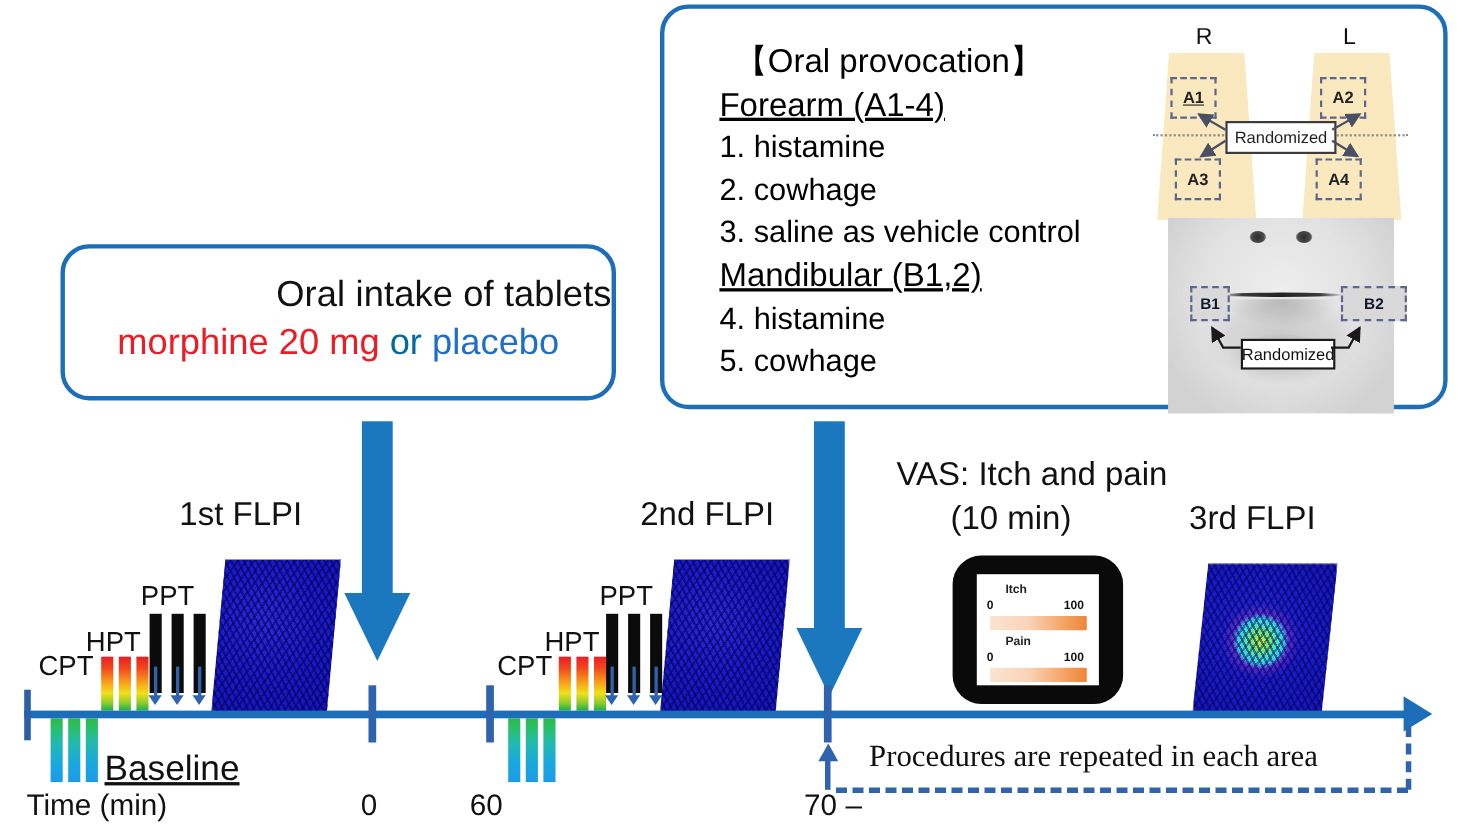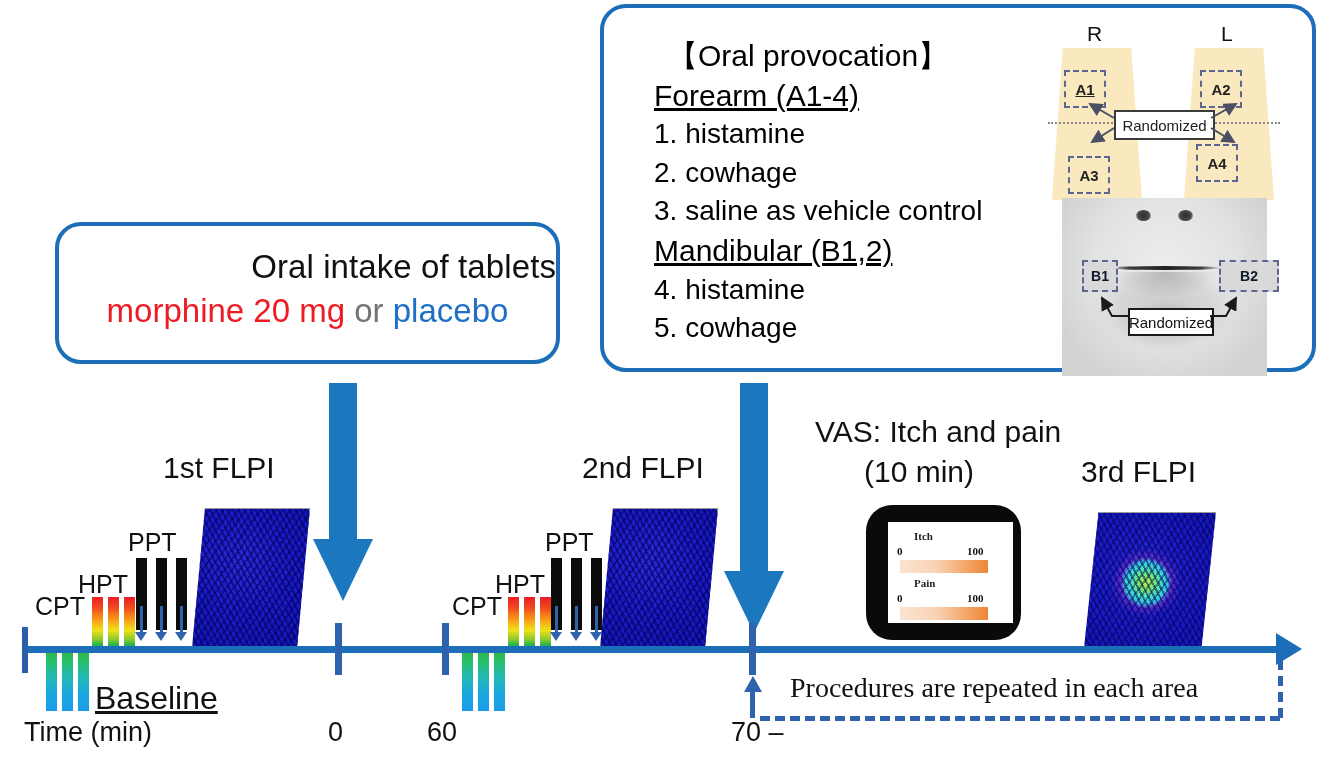--- a/index.html
+++ b/index.html
@@ -22,21 +22,21 @@
   .oral-line1{
     position:absolute;left:0;right:0;top:22px;text-align:right;
     font-size:33px;letter-spacing:.1px;color:#111;
   }
   .oral-line2{
     position:absolute;left:0;right:0;top:66px;text-align:center;
     font-size:33px;white-space:nowrap;
   }
   .c-morphine{color:#ED1C24;}
   .c-placebo{color:#1F6FC4;}
-  .c-or{color:#737373;text-align:center;}
+  .c-or{color:#0369a1;text-align:center;}
 
   
   .itch-text{position:absolute;left:50px;top:28px;width:380px;}
   .itch-title{font-size:30px;line-height:1.32;white-space:nowrap;padding-left:14px;}
   .itch-head{font-size:30px;line-height:1.32;text-decoration:underline;white-space:nowrap;}
   .itch-item{font-size:28px;line-height:1.38;white-space:nowrap;}
 
   
   .forearm-wrap{position:absolute;left:420px;top:14px;width:282px;height:190px;}
   .rl-label{position:absolute;font-size:21px;font-weight:400;color:#111;}
@@ -127,21 +127,21 @@
 
   
   .bigarrow{position:absolute;}
   .bigarrow .shaft{position:absolute;background:#1B77BE;}
   .bigarrow .head{position:absolute;width:0;height:0;
     border-top:62px solid #1B77BE;border-left:30px solid transparent;border-right:30px solid transparent;}
 
   
   .watch{position:absolute;left:866px;top:505px;width:155px;height:135px;
     background:#0a0a0a;border-radius:26px;}
-  .watch-screen{position:absolute;left:22px;top:17px;width:125px;height:101px;background:#fff;font-family:Liberation Serif, serif;}
+  .watch-screen{position:absolute;left:22px;top:17px;width:111px;height:101px;background:#fff;}
   .vas-name{position:absolute;font-size:11px;color:#222;font-weight:600;}
   .vas-num{position:absolute;font-size:11px;color:#111;font-weight:700;}
   .vas-bar{position:absolute;height:13px;
     background:linear-gradient(90deg,#fbe4d2 0%,#f9d3b6 40%,#f4a668 75%,#ef8537 100%);
     border-radius:1px;}
 
   
   .loop-dash{position:absolute;border-bottom:5px dashed #2F63AE;}
   .loop-vert{position:absolute;border-left:5px dashed #2F63AE;}
   .loop-uparrow{position:absolute;width:0;height:0;
@@ -179,21 +179,21 @@
       <div class="rl-label" style="left:197px;top:0px;">L</div>
 
       <div class="arm armL"></div>
       <div class="arm armR"></div>
 
       <div class="armdash" style="left:24px;top:100px;width:100px;"></div>
       <div class="armdash" style="left:156px;top:100px;width:100px;"></div>
 
       <div class="site" style="left:40px;top:48px;width:42px;height:38px;text-decoration:underline;">A1</div>
       <div class="site" style="left:176px;top:48px;width:42px;height:38px;">A2</div>
-      <div class="site" style="left:44px;top:122px;width:42px;height:38px;margin-top:12px;">A3</div>
+      <div class="site" style="left:44px;top:122px;width:42px;height:38px;">A3</div>
       <div class="site" style="left:172px;top:122px;width:42px;height:38px;">A4</div>
 
       <div class="rnd-box" style="left:90px;top:88px;width:97px;height:26px;">Randomized</div>
 
       <svg style="position:absolute;left:0;top:0;width:282px;height:190px;overflow:visible;pointer-events:none;">
         <defs>
           <marker id="ah" markerWidth="7" markerHeight="7" refX="6" refY="3.5" orient="auto">
             <polygon points="0 0, 7 3.5, 0 7" fill="#4a4f63"></polygon>
           </marker>
         </defs>

